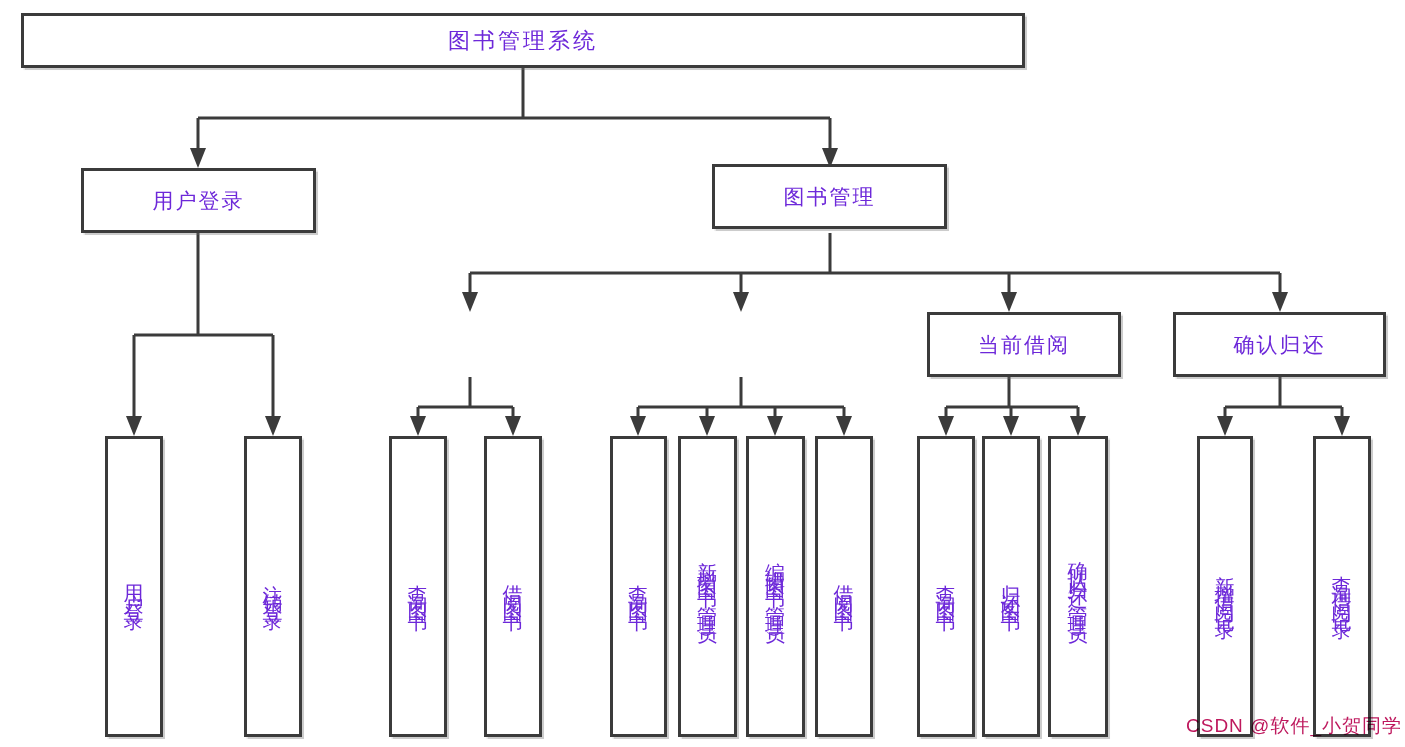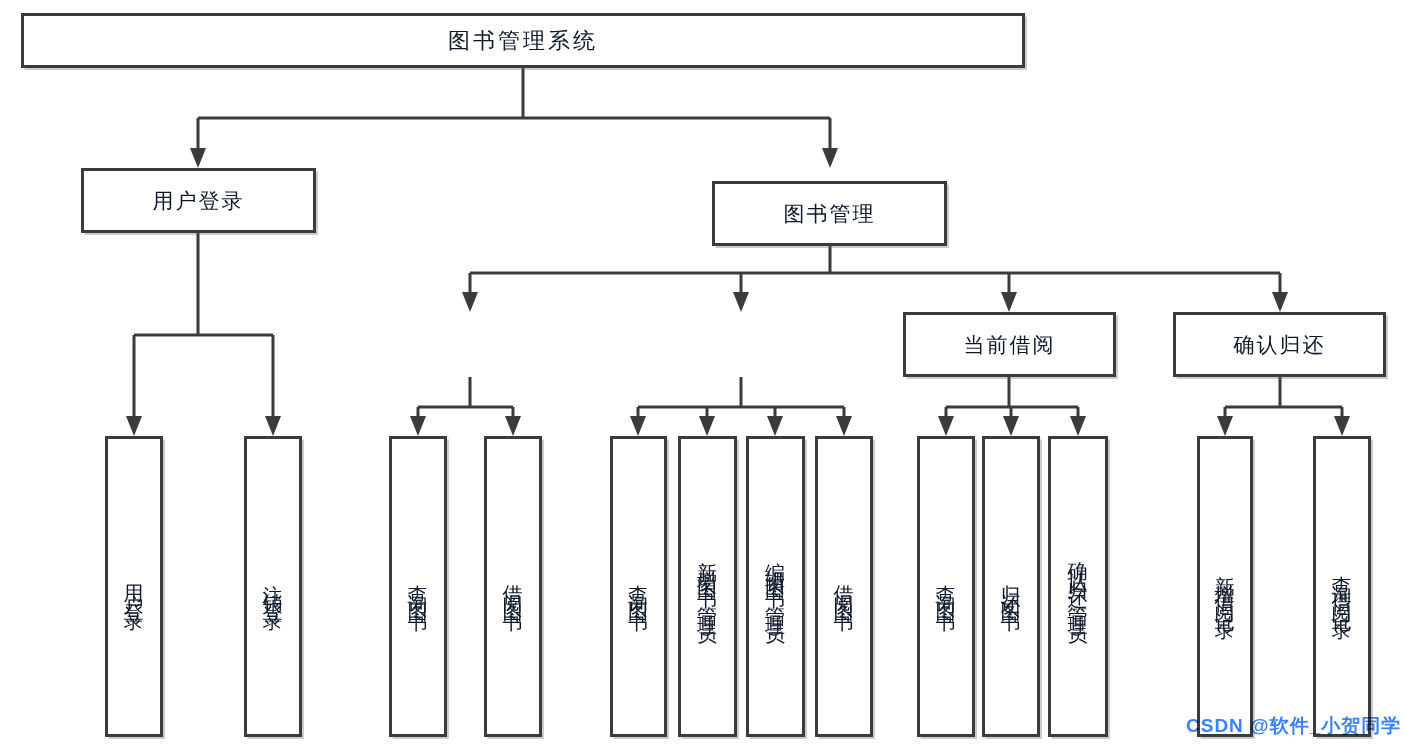--- a/index.html
+++ b/index.html
@@ -8,31 +8,31 @@
     font-family:"Liberation Sans", sans-serif;overflow:hidden;
   }
   .connectors{position:absolute;left:0;top:0;z-index:1;}
   .node{
     position:absolute;z-index:2;background:#ffffff;
     border:3px solid #3b3b3b;box-sizing:border-box;
     display:flex;align-items:center;justify-content:center;
     box-shadow:1.5px 1.5px 1px rgba(110,110,110,0.35);
   }
   .node .lbl{
-    color:#0f172a;font-size:21px;letter-spacing:2px;white-space:nowrap;line-height:1;
+    color:#6d28d9;font-size:21px;letter-spacing:2px;white-space:nowrap;line-height:1;
   }
   .node.root .lbl{font-size:22px;letter-spacing:3px;}
   .node.v .lbl{
     writing-mode:vertical-rl;text-orientation:mixed;
     font-size:20px;letter-spacing:9px;white-space:nowrap;
   }
   .watermark{
     position:absolute;left:1186px;top:713px;z-index:5;
-    font-size:19px;letter-spacing:1px;color:#3b82f6;
-    mix-blend-mode:multiply;white-space:nowrap;font-weight:bold;
+    font-size:19px;letter-spacing:1px;color:#be185d;
+    mix-blend-mode:multiply;white-space:nowrap;
   }
 </style>
 </head>
 <body>
 
 <div class="canvas">
 
   <svg class="connectors" width="1405" height="747" viewBox="0 0 1405 747">
     <path fill="none" stroke="#3b3b3b" stroke-width="3" d="
       M523 68 V118
@@ -73,25 +73,25 @@
     </g>
   </svg>
 
   <div class="node root" style="left:21px;top:13px;width:1004px;height:55px">
     <span class="lbl">图书管理系统</span>
   </div>
 
   <div class="node" style="left:81px;top:168px;width:235px;height:65px">
     <span class="lbl">用户登录</span>
   </div>
-  <div class="node" style="left:712px;top:181px;width:235px;height:65px">
+  <div class="node" style="left:712px;top:164px;width:235px;height:65px">
     <span class="lbl">图书管理</span>
   </div>
 
-  <div class="node" style="left:903px;top:312px;width:213px;height:65px">
+  <div class="node" style="left:927px;top:312px;width:194px;height:65px">
     <span class="lbl">当前借阅</span>
   </div>
   <div class="node" style="left:1173px;top:312px;width:213px;height:65px">
     <span class="lbl">确认归还</span>
   </div>
 
   <div class="node v" style="left:105px;top:436px;width:58px;height:301px">
     <span class="lbl">用户登录</span>
   </div>
   <div class="node v" style="left:244px;top:436px;width:58px;height:301px">

